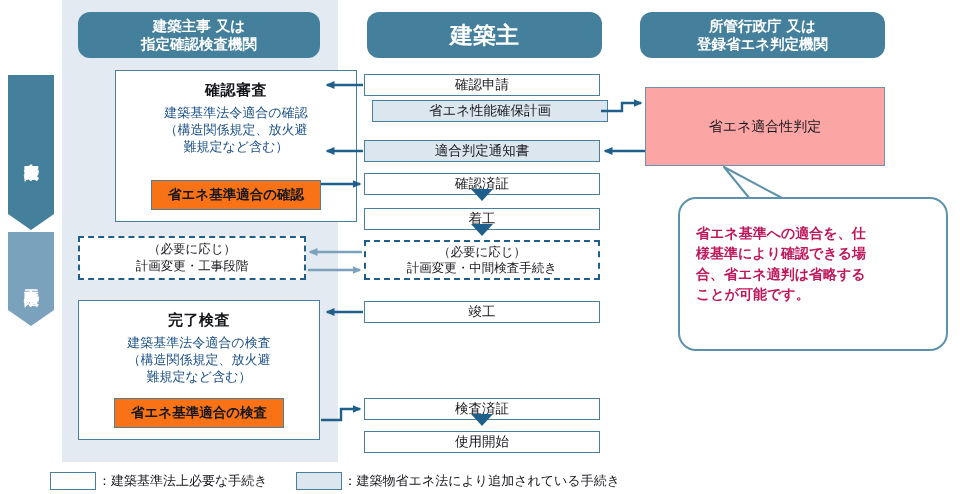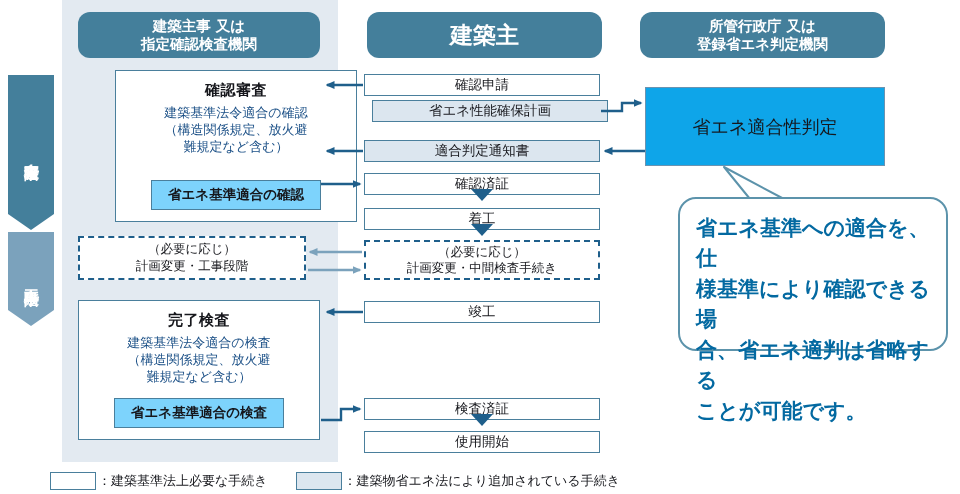--- a/index.html
+++ b/index.html
@@ -44,21 +44,21 @@
     display:flex;flex-direction:column;align-items:center;
     box-sizing:border-box;
   }
   #box-kakunin{left:78px;top:70px;width:242px;height:152px;padding-top:10px;margin-left:37px;}
   #box-kanryo{left:78px;top:300px;width:242px;height:140px;padding-top:10px;}
   .bigbox .title{font-size:15px;font-weight:bold;color:#16171c;letter-spacing:.5px;}
   .bigbox .desc{
     font-size:13px;color:#1a4f86;line-height:1.32;text-align:center;margin-top:4px;
   }
   .inner-box{
-    border:1px solid #4a7f9c;background:#7dd3fc;
+    border:1px solid #4a7f9c;background:#f97316;
     font-size:13.5px;color:#16171c;font-weight:bold;
     padding:5px 10px;text-align:center;margin-top:auto;margin-bottom:11px;
     width:170px;box-sizing:border-box;
   }
 
   
   #box-dashed-left{
     position:absolute;left:78px;top:236px;width:228px;height:44px;
     border:2px dashed #1f5f8b;background:#ffffff;
     display:flex;flex-direction:column;align-items:center;justify-content:center;
@@ -91,34 +91,34 @@
   
   .dtri{
     position:absolute;width:0;height:0;
     border-left:11px solid transparent;border-right:11px solid transparent;
     border-top:12px solid #1f5f8b;
   }
 
   
   #box-hantei{
     position:absolute;left:645px;top:87px;width:240px;height:79px;
-    border:1px solid #6b93b0;background:#0ea5e9;
+    border:1px solid #6b93b0;background:#fca5a5;
     display:flex;align-items:center;justify-content:center;
-    font-size:18px;color:#16171c;box-sizing:border-box;
+    font-size:14px;color:#16171c;box-sizing:border-box;
   }
 
   
   #callout{
     position:absolute;left:678px;top:183px;width:270px;height:168px;
   }
   #callout .bubble{
     position:absolute;left:0;top:14px;width:270px;height:154px;
     border:2px solid #5c93ab;border-radius:18px;background:#ffffff;
-    box-sizing:border-box;padding:14px 14px 0 16px;
-    font-size:21px;color:#0369a1;line-height:1.45;font-weight:bold;
+    box-sizing:border-box;padding:24px 14px 0 16px;
+    font-size:14px;color:#be185d;line-height:1.45;font-weight:bold;
   }
   #callout svg{position:absolute;left:0;top:0;overflow:visible;}
 
   
   #wires{position:absolute;left:0;top:0;width:960px;height:494px;}
 
   
   #legend{
     position:absolute;left:50px;top:470px;width:700px;height:22px;
     display:flex;align-items:center;font-size:13px;color:#16171c;

